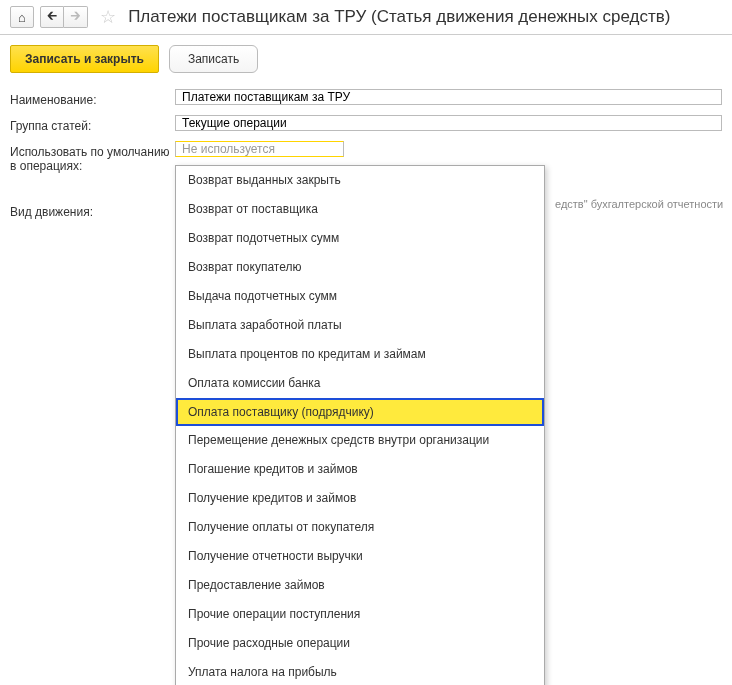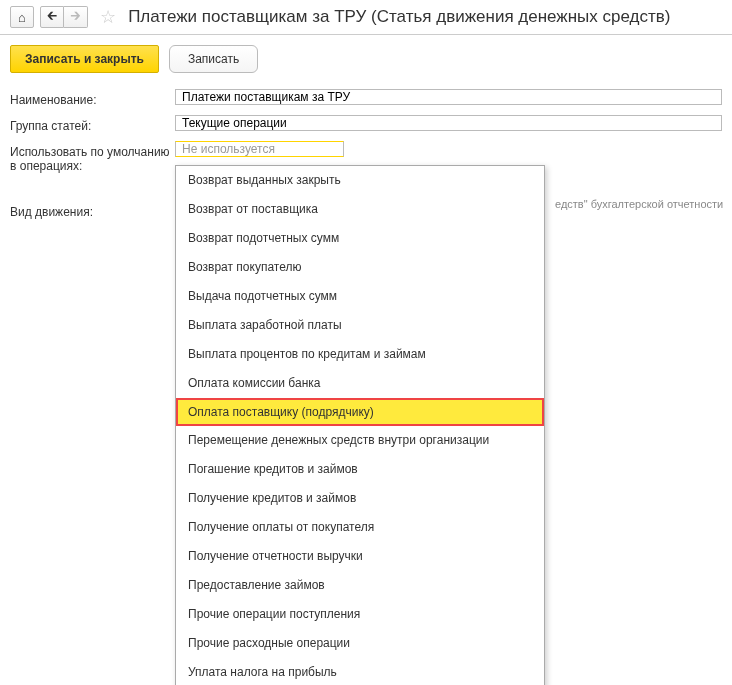--- a/index.html
+++ b/index.html
@@ -131,21 +131,21 @@
     }
     .dropdown-item {
       padding: 7px 12px;
       font-size: 12px;
       cursor: pointer;
       color: #333;
       border-bottom: 1px solid transparent;
     }
     .dropdown-item.selected {
       background: #ffea3d;
-      border: 2px solid #ef4444;
+      border: 2px solid #1d4ed8;
       padding: 5px 10px;
       font-weight: normal;
     }
     .hint-text {
       color: #888;
       font-size: 11px;
       position: absolute;
       left: 555px;
       top: 198px;
     }

